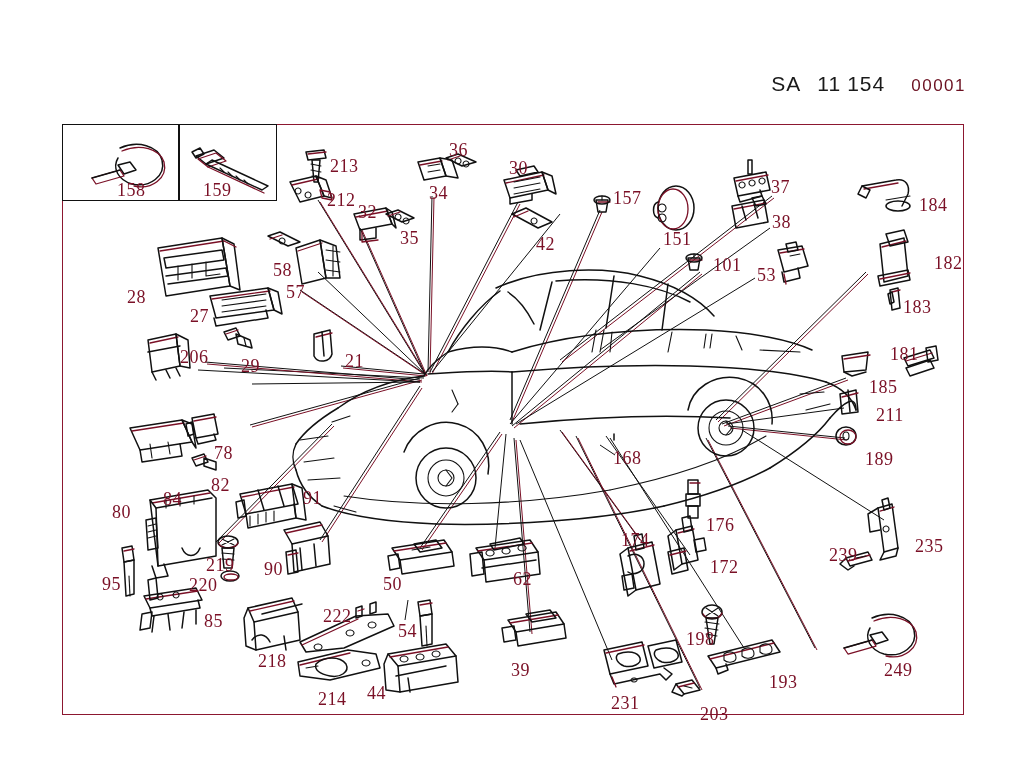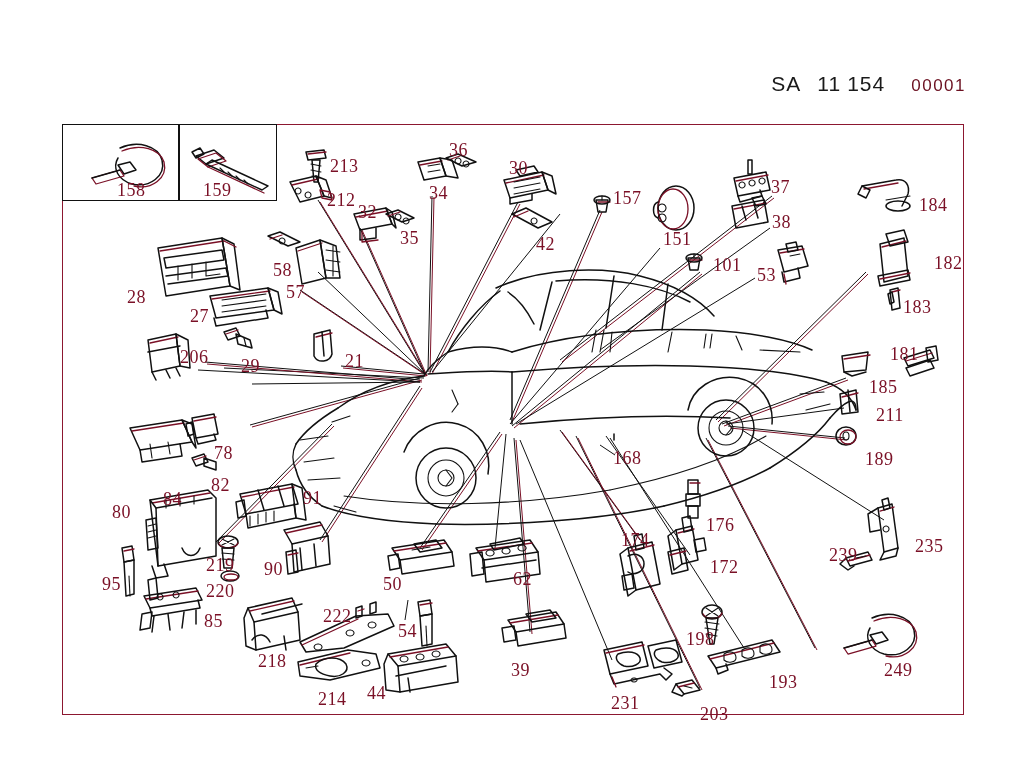--- a/index.html
+++ b/index.html
@@ -729,21 +729,21 @@
       <div class="lbl" style="left: 286px; top: 283px;">57</div>
       <div class="lbl" style="left: 180px; top: 348px;">206</div>
       <div class="lbl" style="left: 241px; top: 357px;">29</div>
       <div class="lbl" style="left: 345px; top: 352px; text-align: center;">21</div>
       <div class="lbl" style="left: 214px; top: 444px;">78</div>
       <div class="lbl" style="left: 112px; top: 465px; margin-top: 38px;">80</div>
       <div class="lbl" style="left: 211px; top: 476px;">82</div>
       <div class="lbl" style="left: 163px; top: 490px;">84</div>
       <div class="lbl" style="left: 303px; top: 489px;">91</div>
       <div class="lbl" style="left: 206px; top: 556px;">219</div>
-      <div class="lbl" style="left: 206px; top: 576px; margin-top: 6px;">220</div>
+      <div class="lbl" style="left: 189px; top: 576px;">220</div>
       <div class="lbl" style="left: 264px; top: 560px;">90</div>
       <div class="lbl" style="left: 102px; top: 575px;">95</div>
       <div class="lbl" style="left: 204px; top: 612px;">85</div>
       <div class="lbl" style="left: 258px; top: 652px;">218</div>
       <div class="lbl" style="left: 323px; top: 607px;">222</div>
       <div class="lbl" style="left: 318px; top: 690px;">214</div>
       <div class="lbl" style="left: 367px; top: 684px;">44</div>
       <div class="lbl" style="left: 383px; top: 575px;">50</div>
       <div class="lbl" style="left: 513px; top: 570px;">62</div>
       <div class="lbl" style="left: 398px; top: 622px;">54</div>

